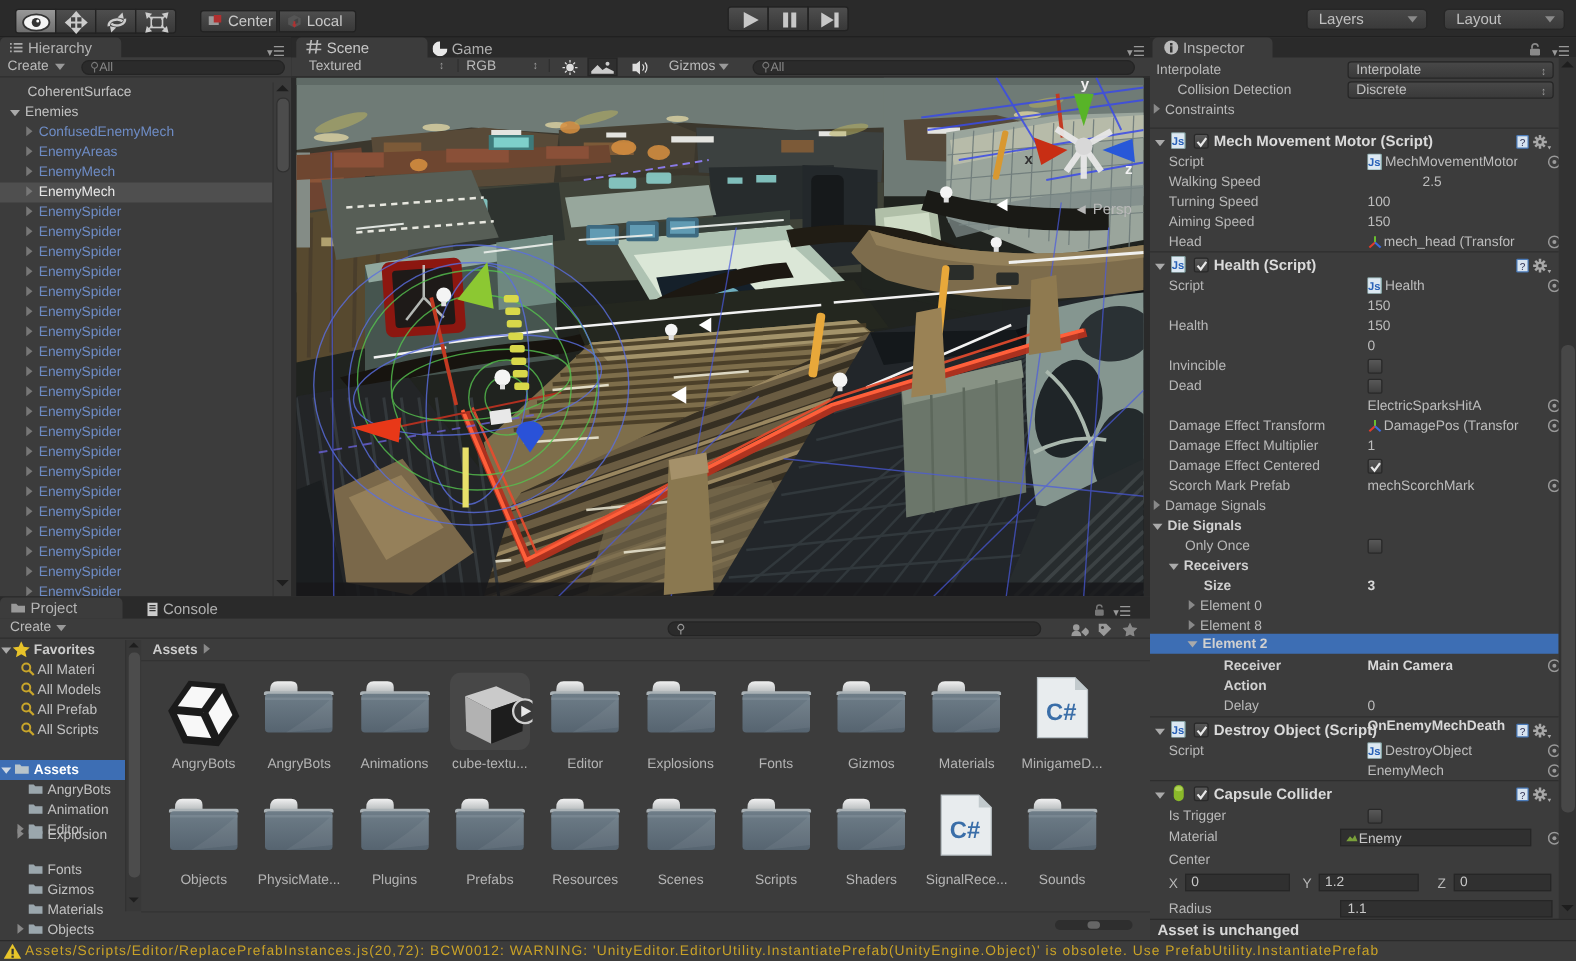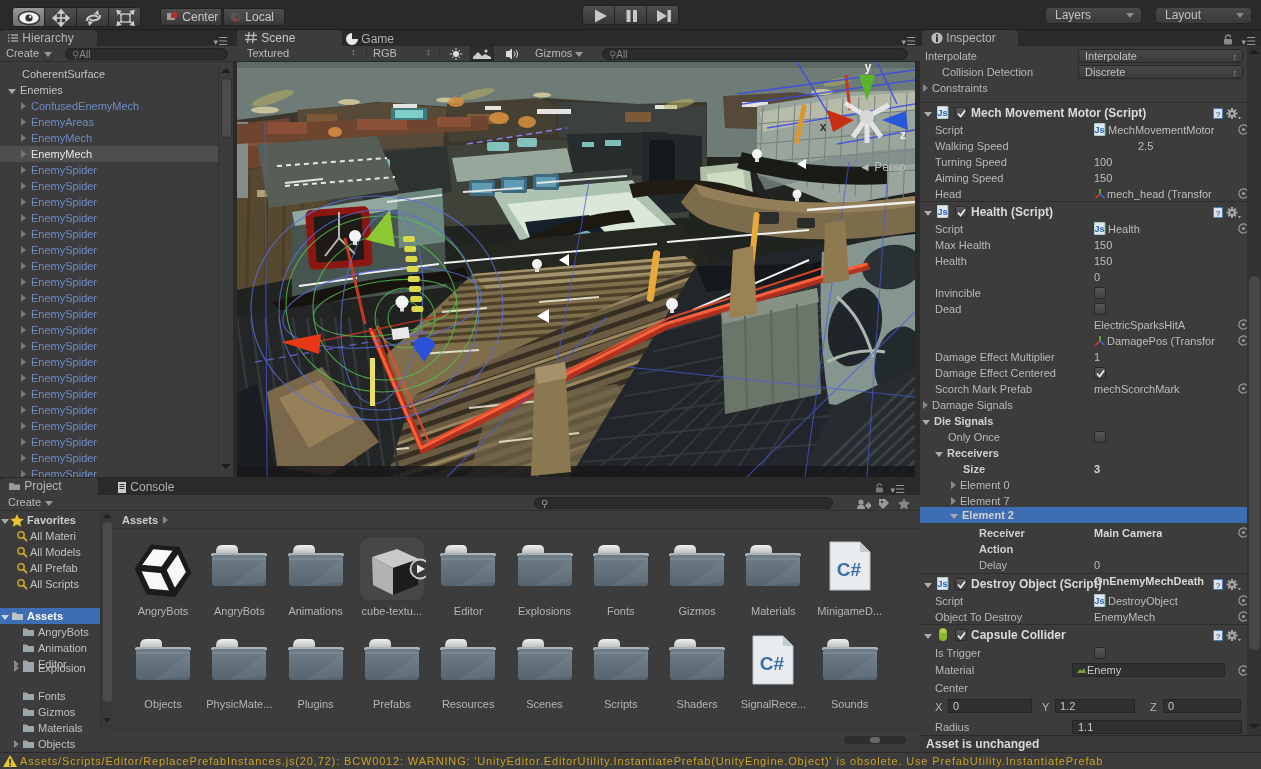--- a/index.html
+++ b/index.html
@@ -712,34 +712,34 @@
       <svg class="abs" style="left:174px;top:176px" width="12" height="13">
         <rect x="0" y="0" width="11" height="13" rx="1" fill="#dce8f2"></rect>
         <rect x="0" y="0" width="11" height="13" rx="1" fill="none" stroke="#8aa"></rect>
         <text x="5.5" y="10" font-size="9" font-weight="bold" fill="#2a62b8" text-anchor="middle" font-family="Liberation Sans">Js</text>
       </svg>
       <div class="abs" style="left:188px;top:175px;height:16px;line-height:16px;color:#bdbdbd;white-space:nowrap;overflow:hidden;max-width:130px;">Health</div>
       <svg class="abs" style="left:318px;top:177px" width="11" height="11">
         <circle cx="5.5" cy="5.5" r="4.6" fill="none" stroke="#999" stroke-width="1.2"></circle>
         <circle cx="5.5" cy="5.5" r="1.6" fill="#999"></circle>
       </svg>
-      <div class="row" style="top:191px;"><span style="display:inline-block;width:15px;"></span><span>Max Health</span></div>
       <div class="abs" style="left:174px;top:191px;height:16px;line-height:16px;color:#bdbdbd;white-space:nowrap;overflow:hidden;max-width:144px;">150</div>
       <div class="row" style="top:207px;"><span style="display:inline-block;width:15px;"></span><span>Health</span></div>
       <div class="abs" style="left:174px;top:207px;height:16px;line-height:16px;color:#bdbdbd;white-space:nowrap;overflow:hidden;max-width:144px;">150</div>
       <div class="abs" style="left:174px;top:223px;height:16px;line-height:16px;color:#bdbdbd;white-space:nowrap;overflow:hidden;max-width:144px;">0</div>
       <div class="row" style="top:239px;"><span style="display:inline-block;width:15px;"></span><span>Invincible</span></div>
       <div class="abs" style="left:174px;top:241px;width:12px;height:12px;background:linear-gradient(#585858,#3f3f3f);border:1px solid #292929;border-radius:2px;"></div>
       <div class="row" style="top:255px;"><span style="display:inline-block;width:15px;"></span><span>Dead</span></div>
       <div class="abs" style="left:174px;top:257px;width:12px;height:12px;background:linear-gradient(#585858,#3f3f3f);border:1px solid #292929;border-radius:2px;"></div>
       <div class="abs" style="left:174px;top:271px;height:16px;line-height:16px;color:#bdbdbd;white-space:nowrap;overflow:hidden;max-width:144px;">ElectricSparksHitA</div>
       <svg class="abs" style="left:318px;top:273px" width="11" height="11">
         <circle cx="5.5" cy="5.5" r="4.6" fill="none" stroke="#999" stroke-width="1.2"></circle>
         <circle cx="5.5" cy="5.5" r="1.6" fill="#999"></circle>
       </svg>
+      <div class="row" style="top:287px;"><span style="display:inline-block;width:15px;"></span><span>Damage Effect Transform</span></div>
       <svg class="abs" style="left:174px;top:289px" width="12" height="12">
         <g stroke-width="1.6">
           <line x1="6" y1="6" x2="6" y2="1" stroke="#6abe30"></line>
           <line x1="6" y1="6" x2="1.5" y2="10" stroke="#e43b2a"></line>
           <line x1="6" y1="6" x2="10.5" y2="10" stroke="#3a6ae0"></line>
         </g>
       </svg>
       <div class="abs" style="left:187px;top:287px;height:16px;line-height:16px;color:#bdbdbd;white-space:nowrap;overflow:hidden;max-width:131px;">DamagePos (Transfor</div>
       <svg class="abs" style="left:318px;top:289px" width="11" height="11">
         <circle cx="5.5" cy="5.5" r="4.6" fill="none" stroke="#999" stroke-width="1.2"></circle>
@@ -758,21 +758,21 @@
         <circle cx="5.5" cy="5.5" r="1.6" fill="#999"></circle>
       </svg>
       <div class="row" style="top:351px;"><span class="tri-r" style="margin-left:3px;margin-right:4px;border-left-color:#888;"></span><span>Damage Signals</span></div>
       <div class="row" style="top:367px;color:#d0d0d0;font-weight:bold;"><span class="tri-d" style="margin-left:2px;margin-right:4px;border-top-color:#aaa;"></span><span>Die Signals</span></div>
       <div class="row" style="top:383px;"><span style="display:inline-block;width:28px;"></span><span>Only Once</span></div>
       <div class="abs" style="left:174px;top:385px;width:12px;height:12px;background:linear-gradient(#585858,#3f3f3f);border:1px solid #292929;border-radius:2px;"></div>
       <div class="row" style="top:415px;color:#d0d0d0;font-weight:bold;"><span style="display:inline-block;width:43px;"></span><span>Size</span></div>
       <div class="row" style="top:399px;color:#d0d0d0;font-weight:bold;"><span class="tri-d" style="margin-left:15px;margin-right:4px;border-top-color:#aaa;"></span><span>Receivers</span></div>
       <div class="abs" style="left:174px;top:415px;height:16px;line-height:16px;color:#d8d8d8;font-weight:bold;white-space:nowrap;overflow:hidden;max-width:144px;">3</div>
       <div class="row" style="top:431px;"><span class="tri-r" style="margin-left:31px;margin-right:4px;border-left-color:#888;"></span><span>Element 0</span></div>
-      <div class="row" style="top:447px;"><span class="tri-r" style="margin-left:31px;margin-right:4px;border-left-color:#888;"></span><span>Element 7</span></div>
+      <div class="row" style="top:447px;"><span class="tri-r" style="margin-left:31px;margin-right:4px;border-left-color:#888;"></span><span>Element 8</span></div>
       <div class="abs" style="left:0;top:461px;width:327px;height:16px;background:#3d6eb4;"></div>
       <div class="row" style="top:461px;color:#d0d0d0;font-weight:bold;"><span class="tri-d" style="margin-left:30px;margin-right:4px;border-top-color:#aaa;"></span><span>Element 2</span></div>
       <div class="row" style="top:479px;color:#d0d0d0;font-weight:bold;"><span style="display:inline-block;width:59px;"></span><span>Receiver</span></div>
       <div class="abs" style="left:174px;top:479px;height:16px;line-height:16px;color:#d8d8d8;font-weight:bold;white-space:nowrap;overflow:hidden;max-width:144px;">Main Camera</div>
       <svg class="abs" style="left:318px;top:481px" width="11" height="11">
         <circle cx="5.5" cy="5.5" r="4.6" fill="none" stroke="#999" stroke-width="1.2"></circle>
         <circle cx="5.5" cy="5.5" r="1.6" fill="#999"></circle>
       </svg>
       <div class="row" style="top:495px;color:#d0d0d0;font-weight:bold;"><span style="display:inline-block;width:59px;"></span><span>Action</span></div>
       <div class="abs" style="left:174px;top:495px;height:16px;line-height:16px;color:#d8d8d8;font-weight:bold;white-space:nowrap;overflow:hidden;max-width:144px;margin-top:32px;">OnEnemyMechDeath</div>
@@ -811,21 +811,20 @@
       <svg class="abs" style="left:174px;top:548px" width="12" height="13">
         <rect x="0" y="0" width="11" height="13" rx="1" fill="#dce8f2"></rect>
         <rect x="0" y="0" width="11" height="13" rx="1" fill="none" stroke="#8aa"></rect>
         <text x="5.5" y="10" font-size="9" font-weight="bold" fill="#2a62b8" text-anchor="middle" font-family="Liberation Sans">Js</text>
       </svg>
       <div class="abs" style="left:188px;top:547px;height:16px;line-height:16px;color:#bdbdbd;white-space:nowrap;overflow:hidden;max-width:130px;">DestroyObject</div>
       <svg class="abs" style="left:318px;top:549px" width="11" height="11">
         <circle cx="5.5" cy="5.5" r="4.6" fill="none" stroke="#999" stroke-width="1.2"></circle>
         <circle cx="5.5" cy="5.5" r="1.6" fill="#999"></circle>
       </svg>
-      <div class="row" style="top:563px;"><span style="display:inline-block;width:15px;"></span><span>Object To Destroy</span></div>
       <div class="abs" style="left:174px;top:563px;height:16px;line-height:16px;color:#bdbdbd;white-space:nowrap;overflow:hidden;max-width:144px;">EnemyMech</div>
       <svg class="abs" style="left:318px;top:565px" width="11" height="11">
         <circle cx="5.5" cy="5.5" r="4.6" fill="none" stroke="#999" stroke-width="1.2"></circle>
         <circle cx="5.5" cy="5.5" r="1.6" fill="#999"></circle>
       </svg>
       <div class="abs" style="left:0;top:578px;width:327px;height:1px;background:#2e2e2e;"></div>
       <div class="row" style="top:580px;height:18px;line-height:18px;color:#dadada;font-weight:bold;font-size:12px;"><span class="tri-d" style="margin-left:4px;border-top-color:#aaa;"></span></div>
       <svg class="abs" style="left:18px;top:581px" width="10" height="15">
         <rect x="1" y="1" width="8" height="13" rx="4" fill="#8ab82a"></rect>
         <ellipse cx="5" cy="4" rx="3" ry="2" fill="#b8d860" opacity="0.8"></ellipse>

